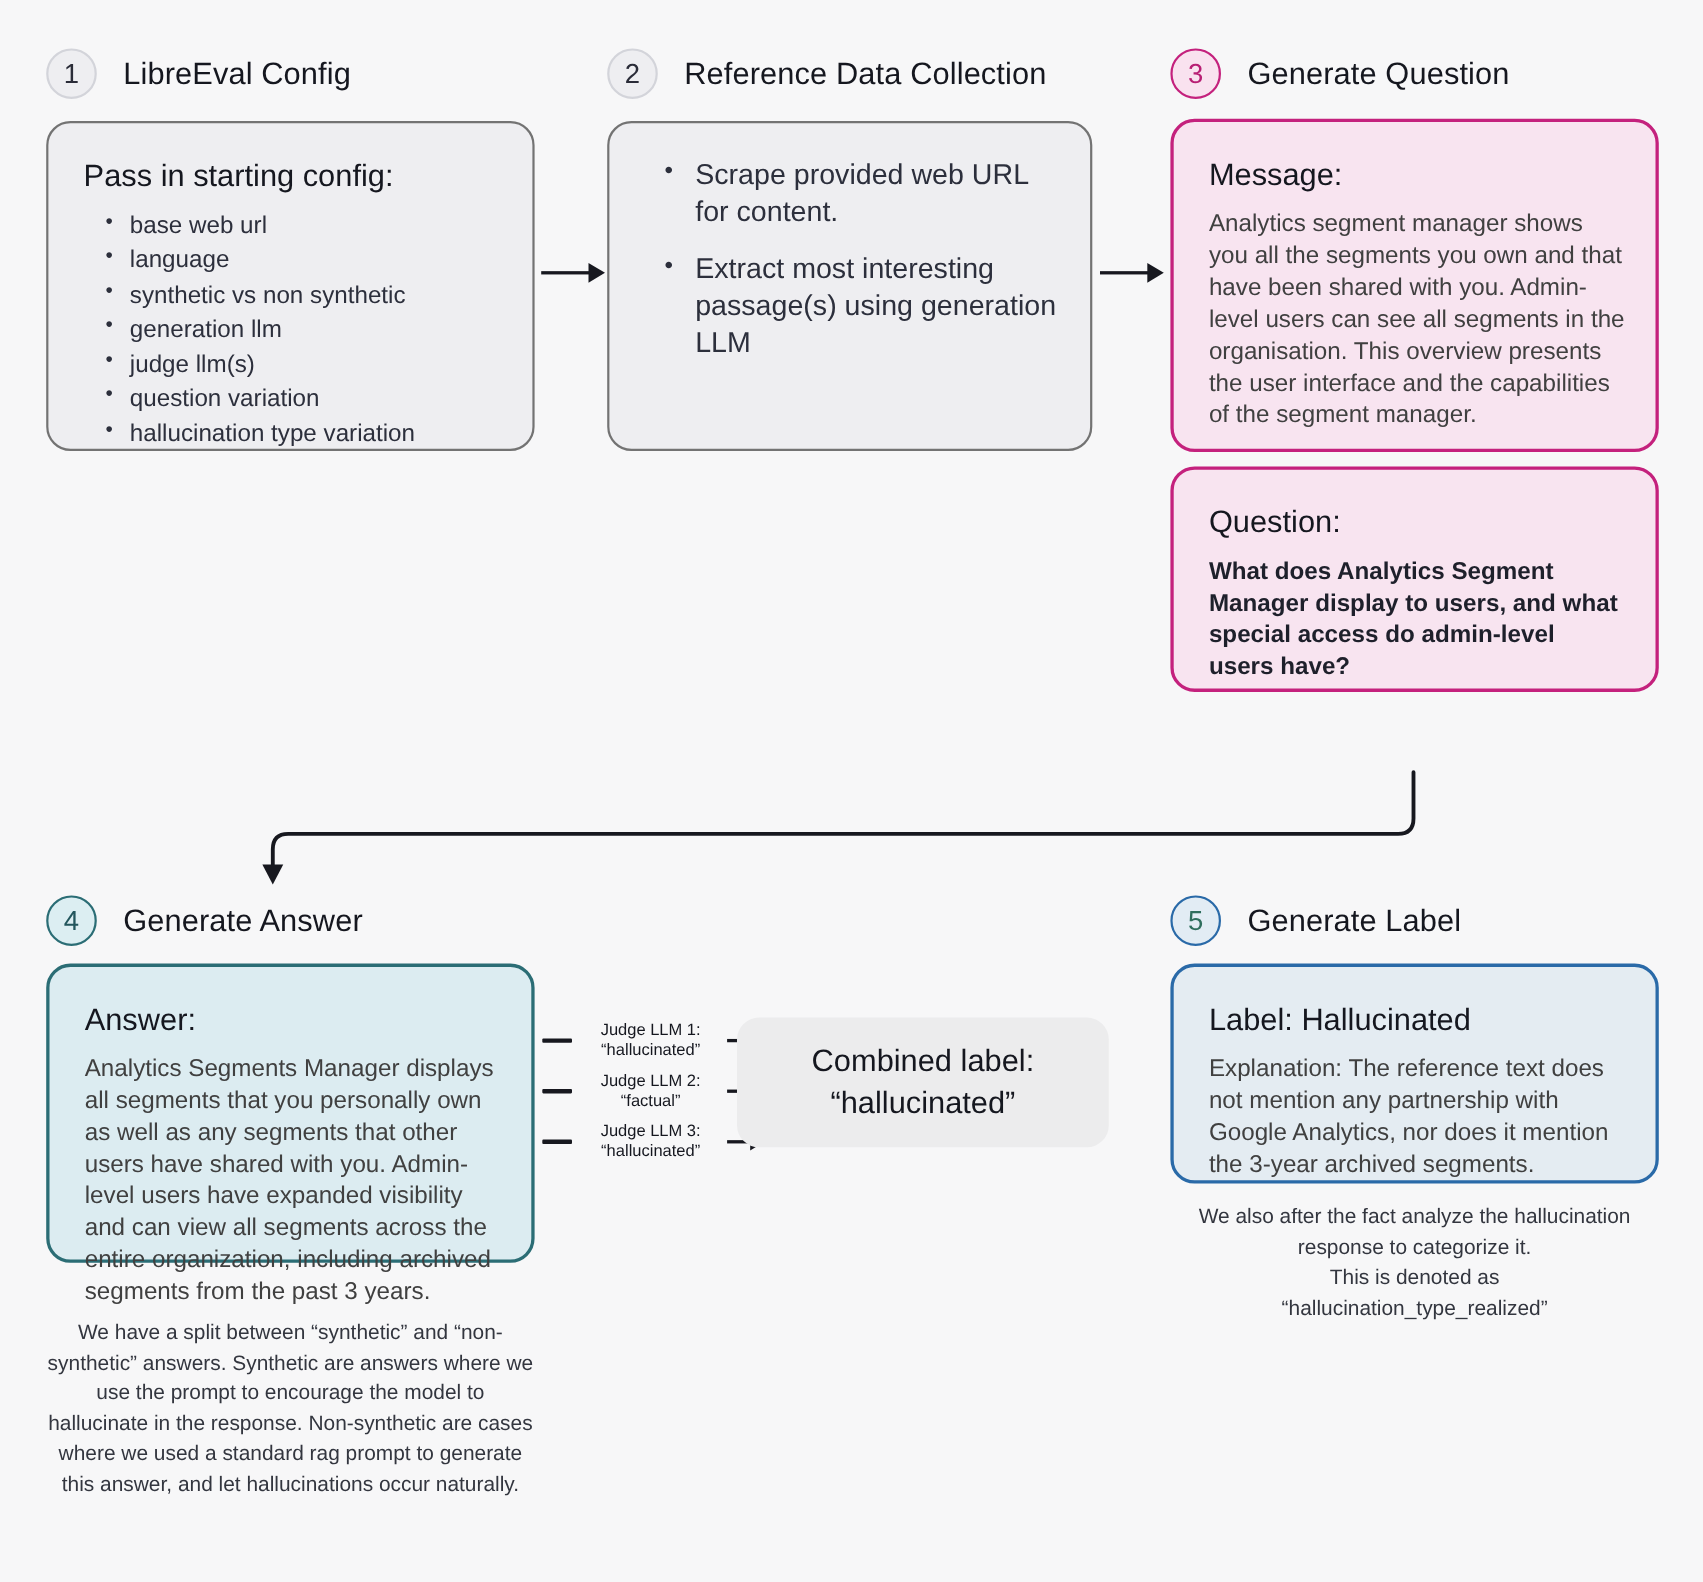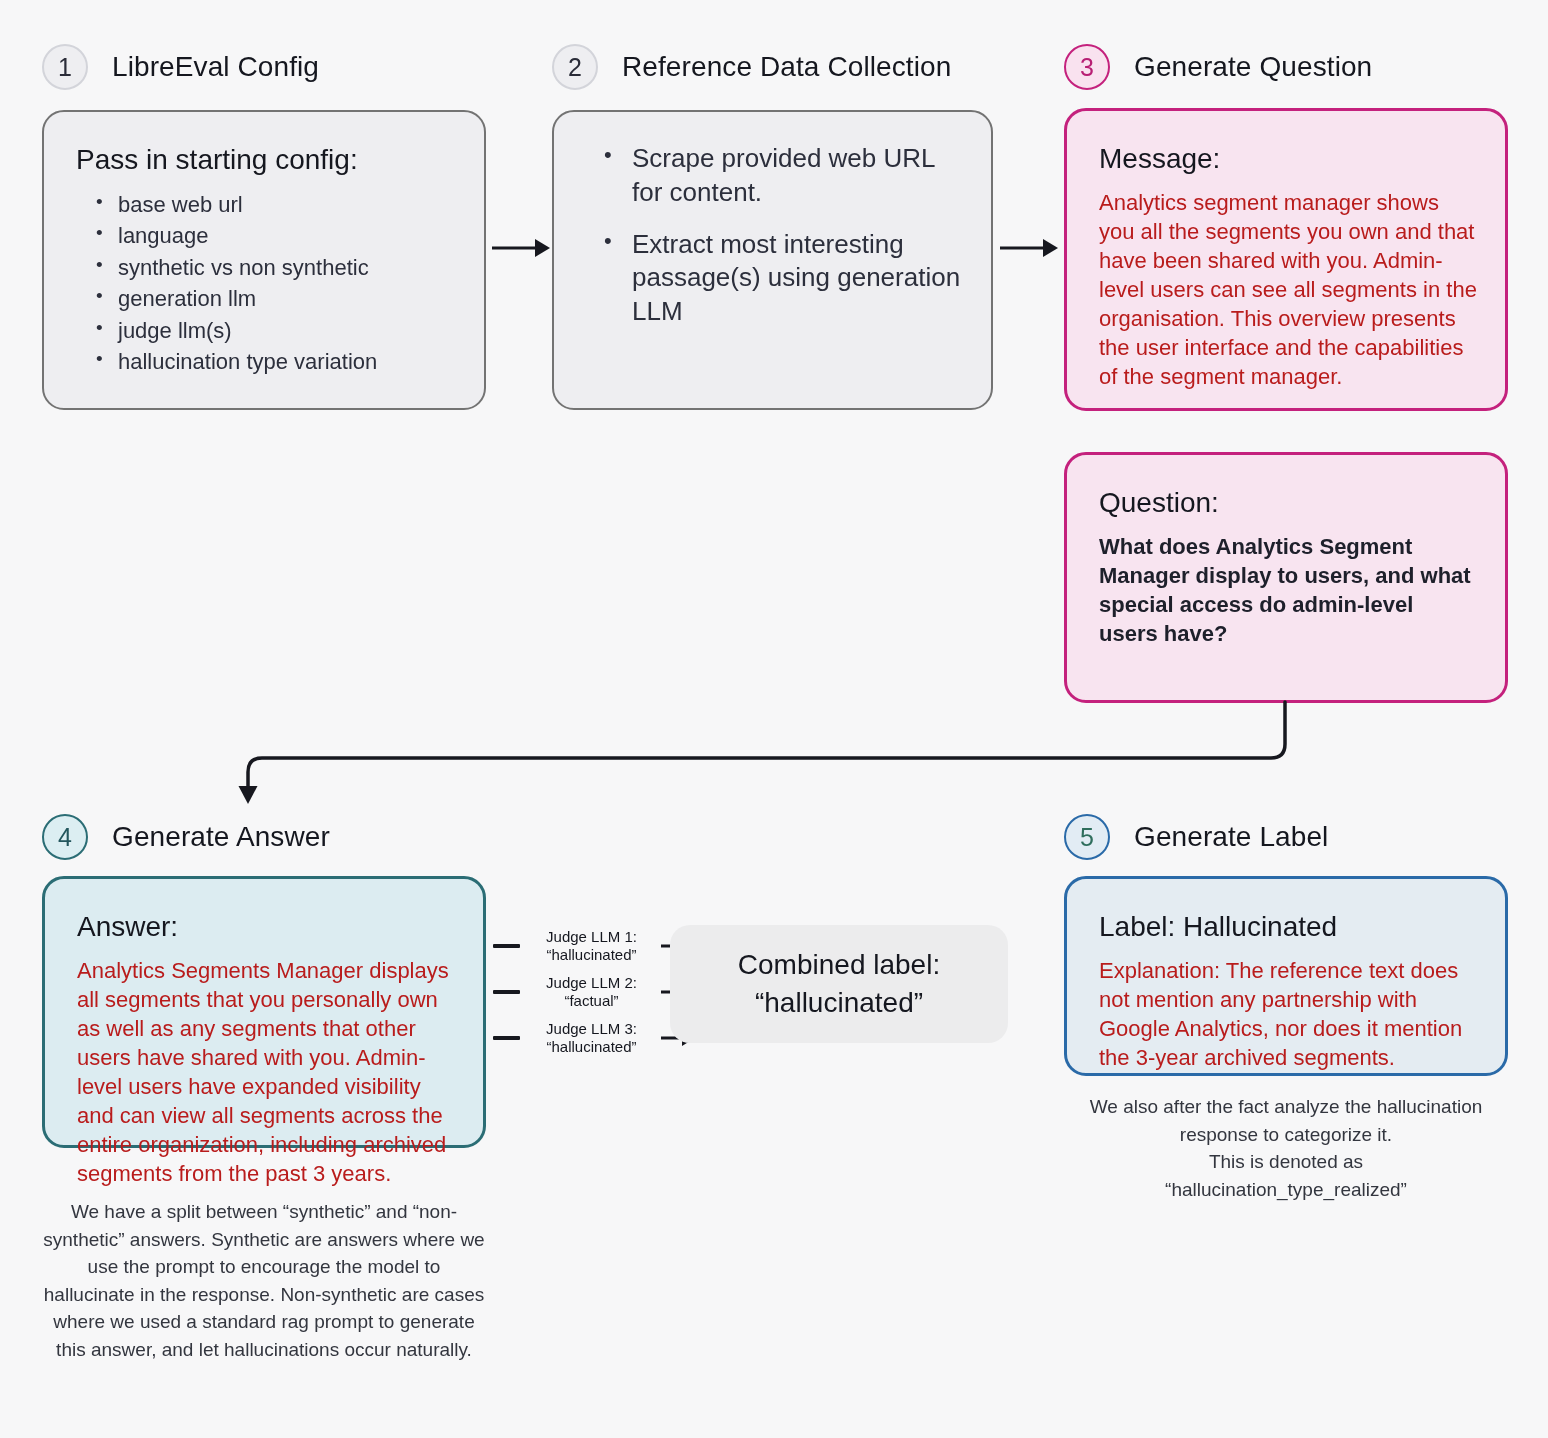--- a/index.html
+++ b/index.html
@@ -43,21 +43,21 @@
   .box.pink { border-color: #c4217d; background: #f8e4f0; border-width: 3px; }
   .box.teal { border-color: #2b6d75; background: #dcecf1; border-width: 3px; }
   .box.blue { border-color: #2a6aa8; background: #e4ecf2; border-width: 3px; }
 
   .box-inner { padding: 30px 28px 24px 32px; }
 
   .box-heading {
     font-size: 28px; line-height: 1.25; color: #15171f; margin-bottom: 12px;
   }
   .box-body {
-    font-size: 22px; line-height: 1.32; color: #b91c1c;
+    font-size: 22px; line-height: 1.32; color: #404040;
   }
   .box-body.bold { font-weight: bold; color: #1e202b; }
 
   ul.bullets { list-style: none; margin: 4px 0 0 16px; }
   ul.bullets li {
     font-size: 22px; line-height: 1.43; color: #2c2f3c;
     position: relative; padding-left: 26px;
   }
   ul.bullets li::before {
     content: "•"; position: absolute; left: 4px; top: -1px; font-size: 19px; color: #2c2f3c;
@@ -127,20 +127,21 @@
 
   <div class="box" style="left:42px; top:110px; width:444px; height:300px;">
     <div class="box-inner">
       <div class="box-heading">Pass in starting config:</div>
       <ul class="bullets">
         <li>base web url</li>
         <li>language</li>
         <li>synthetic vs non synthetic</li>
         <li>generation llm</li>
         <li>judge llm(s)</li>
+        <li>question variation</li>
         <li>hallucination type variation</li>
       </ul>
     </div>
   </div>
 
   <div class="h-arrow" style="left:492px; top:238px; width:58px; height:20px;">
     <div class="shaft" style="width:48px;"></div>
     <div class="head"></div>
   </div>
 
@@ -168,21 +169,21 @@
     <div class="step-title">Generate Question</div>
   </div>
 
   <div class="box pink" style="left:1064px; top:108px; width:444px; height:303px;">
     <div class="box-inner">
       <div class="box-heading">Message:</div>
       <div class="box-body">Analytics segment manager shows you all the segments you own and that have been shared with you. Admin-level users can see all segments in the organisation. This overview presents the user interface and the capabilities of the segment manager.</div>
     </div>
   </div>
 
-  <div class="box pink" style="left:1064px; top:424px; width:444px; height:251px;margin-top:28px;">
+  <div class="box pink" style="left:1064px; top:424px; width:444px; height:205px;">
     <div class="box-inner">
       <div class="box-heading">Question:</div>
       <div class="box-body bold">What does Analytics Segment Manager display to users, and what special access do admin-level users have?</div>
     </div>
   </div>
 
 
   <svg id="elbow-connector" width="1110" height="110" viewBox="0 0 1110 110">
     <path d="M 1075 2 L 1075 44 Q 1075 58 1061 58 L 52 58 Q 38 58 38 72 L 38 92" fill="none" stroke="#17181f" stroke-width="3.5" stroke-linecap="round"></path>
     <path d="M 38 104 L 28.5 86 L 47.5 86 Z" fill="#17181f"></path>

